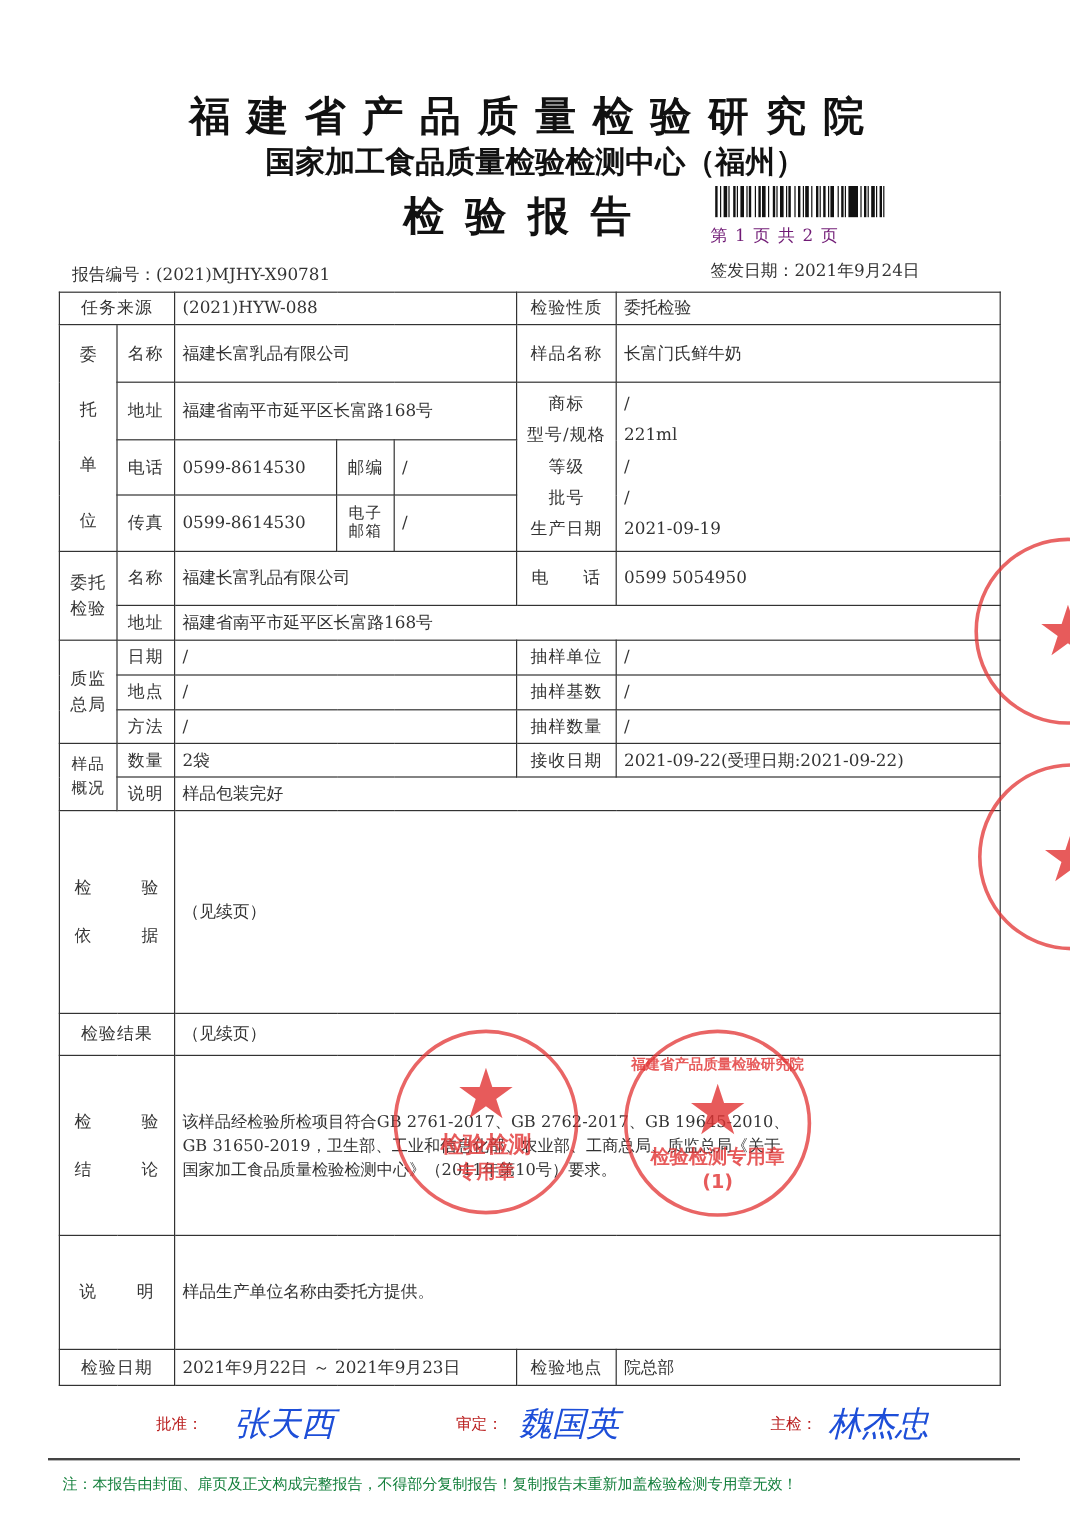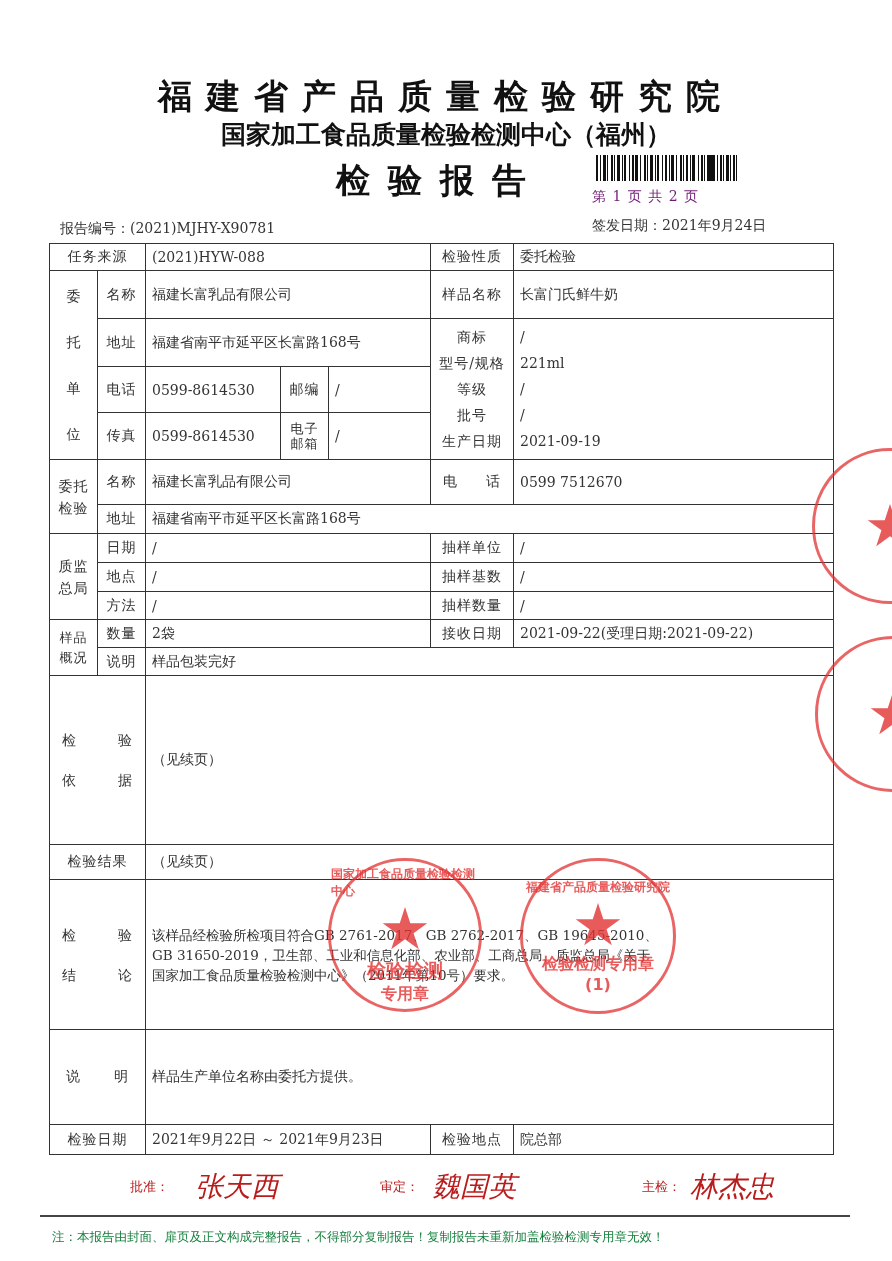--- a/index.html
+++ b/index.html
@@ -18,21 +18,21 @@
   .issue { left: 592px; top: 217px; font-size: 14px; color: #333; }
   .reportno { left: 60px; top: 220px; font-size: 14px; color: #333; }
   table.main { position: absolute; left: 49px; top: 243px; width: 784px; border-collapse: collapse;
                table-layout: fixed; font-size: 14px; }
   table.main td { border: 1.2px solid #333; padding: 0 6px; vertical-align: middle; color: #333; }
   td.lbl { text-align: center; letter-spacing: 1px; }
   td.vlbl { text-align: center; line-height: 46px; }
   td.just { text-align: justify; text-align-last: justify; }
   .stack div { line-height: 26px; }
   .sign { top: 1178px; font-size: 13px; color: #b91c1c; }
-  .sig { font-family: "DejaVu Serif", serif; font-style: italic; font-size: 28px; color: #b91c1c; top: 1168px; }
+  .sig { font-family: "DejaVu Serif", serif; font-style: italic; font-size: 28px; color: #1d4ed8; top: 1168px; }
   .rule { left: 40px; top: 1215px; width: 810px; height: 2px; background: #444; }
   .note { left: 52px; top: 1229px; font-size: 12.5px; color: #15803d; font-family: "DejaVu Sans", sans-serif; }
   .stamp { border: 3px solid rgba(225, 50, 50, 0.75); border-radius: 50%; color: rgba(225,50,50,0.8);
            display: flex; flex-direction: column; align-items: center; justify-content: center;
            font-family: "DejaVu Sans", sans-serif; font-weight: bold; pointer-events: none; }
   .stamp .star { font-size: 58px; line-height: 58px; }
   .stamp .t1 { font-size: 12px; }
   .stamp .t2 { font-size: 19px; }
   .stamp .t3 { font-size: 16px; }
 </style>
@@ -156,21 +156,21 @@
     <td>0599-8614530</td>
     <td class="lbl" style="font-size:13px;line-height:15px;">电子邮箱</td>
     <td>/</td>
   </tr>
 
   <tr style="height:45px">
     <td rowspan="2" class="lbl" style="line-height:22px;padding:0 8px;">委托检验</td>
     <td class="lbl">名称</td>
     <td colspan="3">福建长富乳品有限公司</td>
     <td class="lbl just" style="padding:0 12px;">电话</td>
-    <td>0599 7512670</td>
+    <td>0599 5054950</td>
   </tr>
   <tr style="height:29px">
     <td class="lbl">地址</td>
     <td colspan="5">福建省南平市延平区长富路168号</td>
   </tr>
 
   <tr style="height:29px">
     <td rowspan="3" class="lbl" style="line-height:22px;padding:0 8px;">质监总局</td>
     <td class="lbl">日期</td>
     <td colspan="3">/</td>
@@ -252,21 +252,20 @@
   <tr style="height:30px">
     <td colspan="2" class="lbl">检验日期</td>
     <td colspan="3">2021年9月22日 ～ 2021年9月23日</td>
     <td class="lbl">检验地点</td>
     <td>院总部</td>
   </tr>
 </tbody>
   </table>
 
 <div class="abs stamp" style="left:328px;top:858px;width:148px;height:148px;">
-  <div class="t1">国家加工食品质量检验检测中心</div>
   <div class="star">★</div>
   <div class="t2">检验检测</div>
   <div class="t3">专用章</div>
 </div>
 <div class="abs stamp" style="left:520px;top:858px;width:150px;height:150px;">
   <div class="t1">福建省产品质量检验研究院</div>
   <div class="star">★</div>
   <div class="t3">检验检测专用章</div>
   <div class="t3">(1)</div>
 </div>

